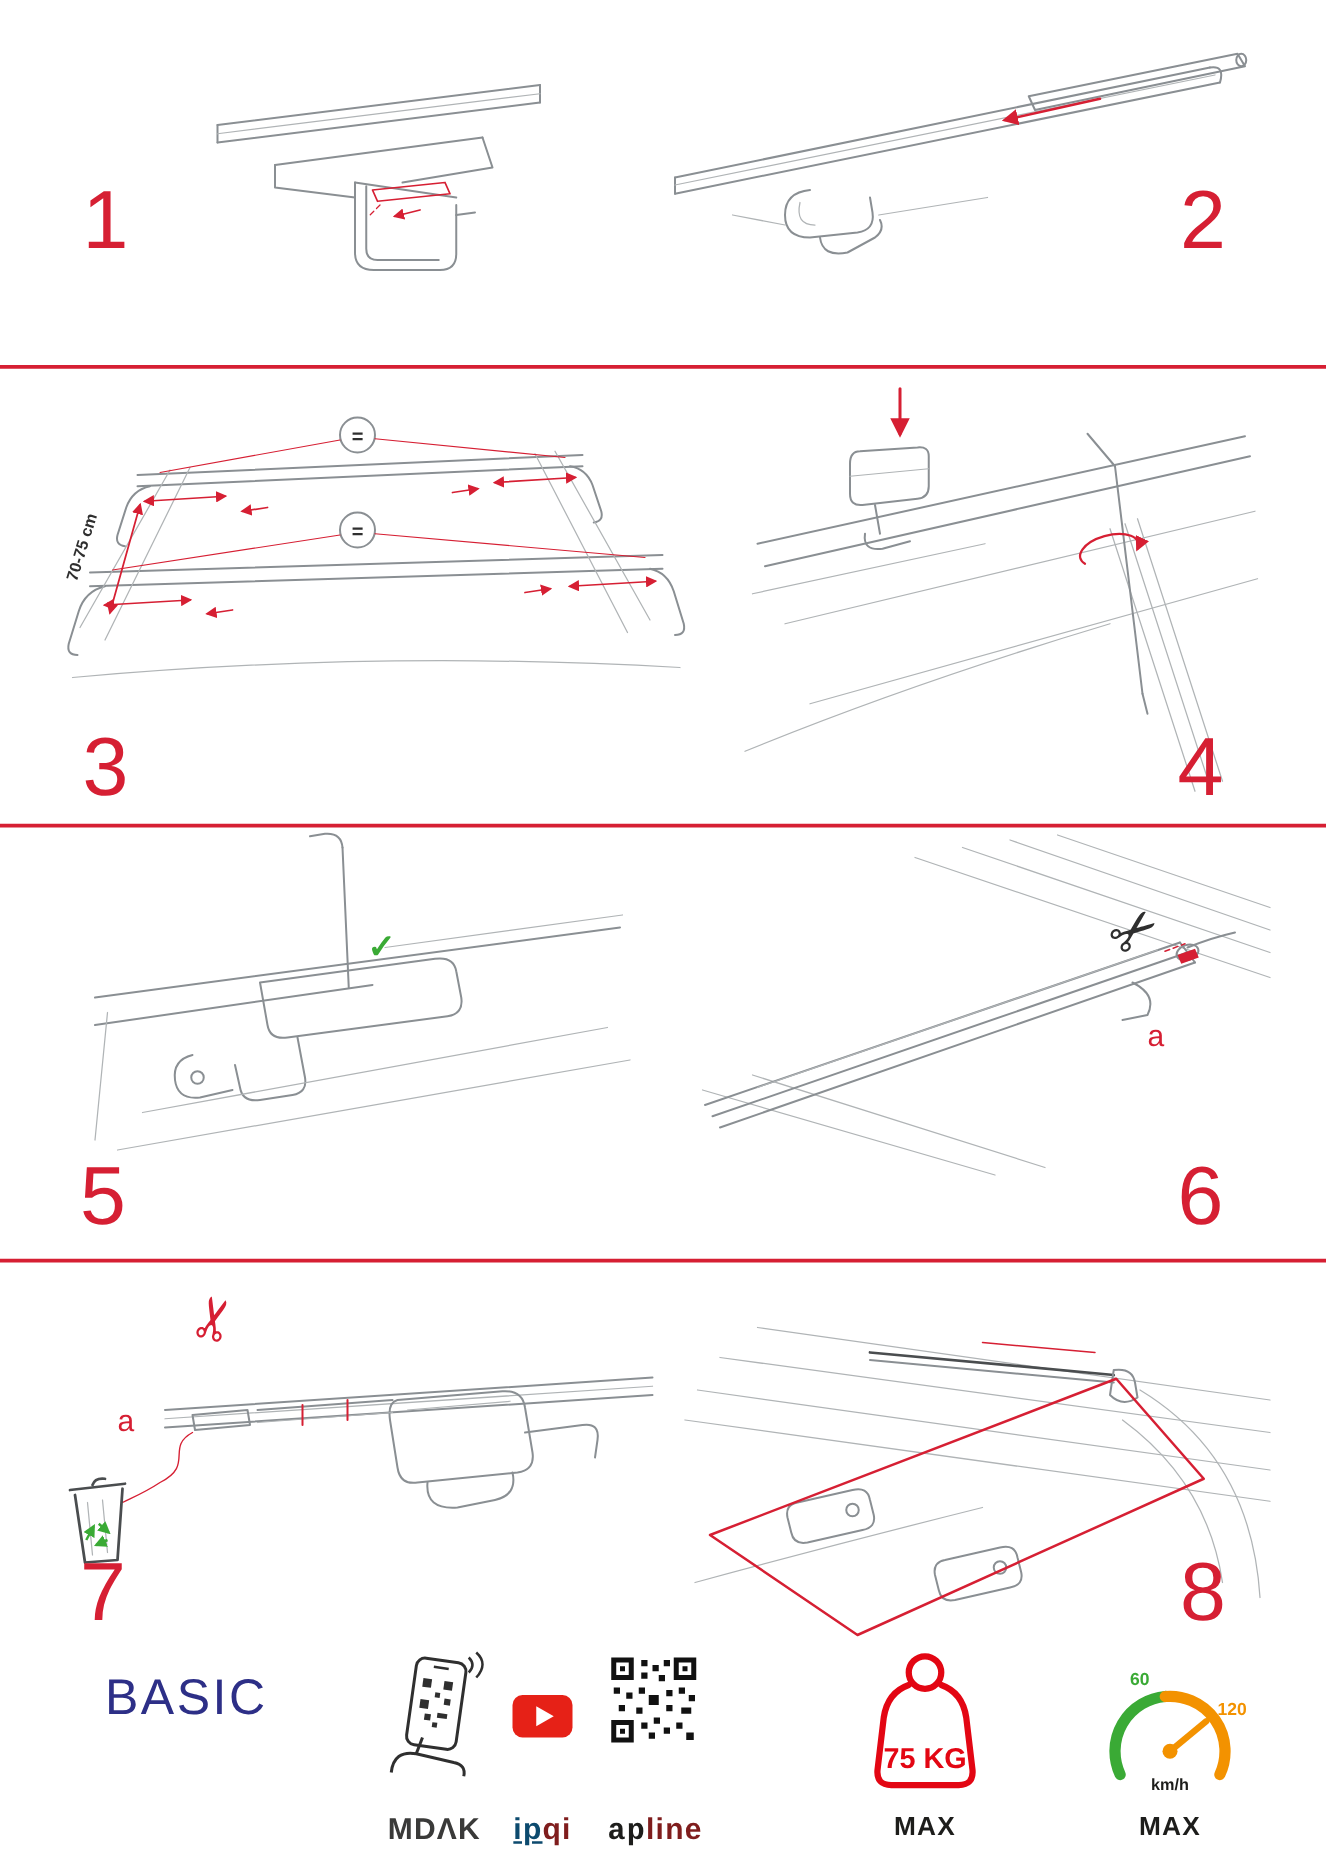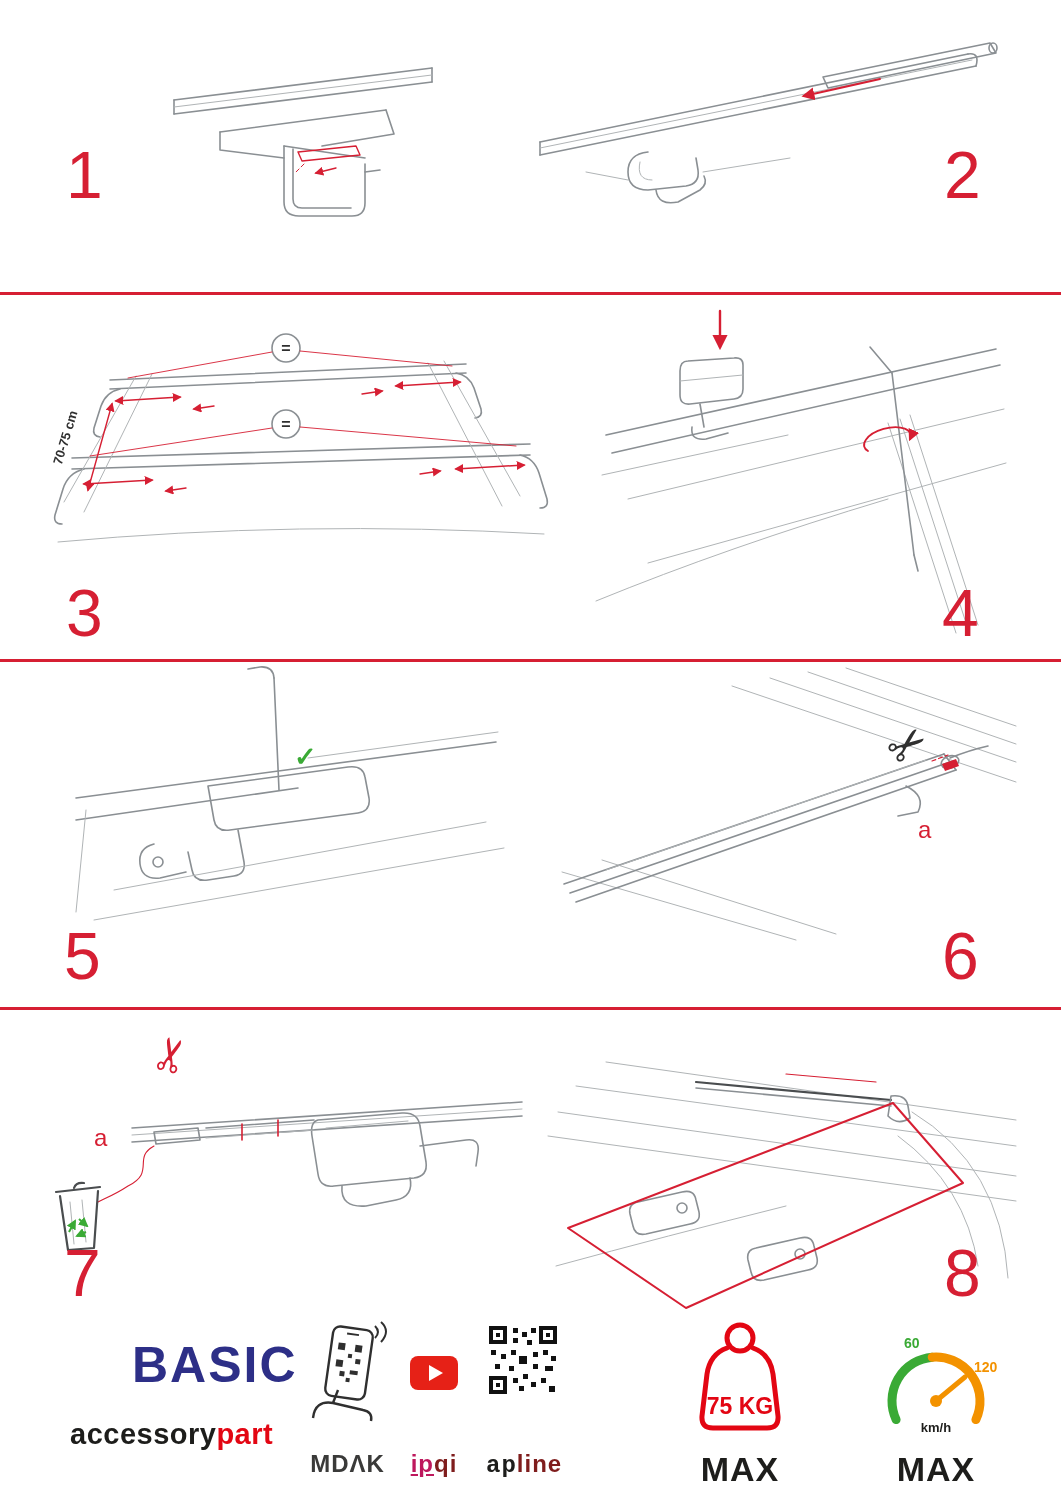--- a/index.html
+++ b/index.html
@@ -10,26 +10,26 @@
   svg.illus { position:absolute; overflow:visible; }
   .sk  { stroke:#8a8f93; stroke-width:1.6; fill:none; stroke-linecap:round; stroke-linejoin:round; }
   .skt { stroke:#b0b4b6; stroke-width:1;   fill:none; stroke-linecap:round; stroke-linejoin:round; }
   .skd { stroke:#4a4d4f; stroke-width:2.2; fill:none; stroke-linecap:round; stroke-linejoin:round; }
   .rd  { stroke:#d61f33; fill:none; stroke-linecap:round; stroke-linejoin:round; }
   .label-a { position:absolute; color:#d61f33; font-size:24px; line-height:1; }
   .check { position:absolute; color:#3aaa35; font-size:27px; font-weight:bold; line-height:1; }
   .scissors { position:absolute; font-size:46px; line-height:1; }
   .dim-label { position:absolute; font-size:13px; font-weight:bold; color:#2f2f2f; transform:rotate(-73deg); transform-origin:0 0; white-space:nowrap; }
   .eq { font-size:16px; font-weight:bold; fill:#2f2f2f; text-anchor:middle; }
-  .brand-title { position:absolute; left:84px; top:1336px; width:150px; font-size:50px; font-weight:bold; letter-spacing:2px; color:#2d2f87;margin-left:48px; }
+  .brand-title { position:absolute; left:84px; top:1336px; width:150px; font-size:40px; font-weight:normal; letter-spacing:2px; color:#2d2f87; }
   .brand-sub { position:absolute; left:70px; top:1418px; font-size:29px; font-weight:bold; letter-spacing:0.5px; }
   .brand-sub .dark { color:#1d1d1b; } .brand-sub .red { color:#e30613; }
   .footer-label { position:absolute; font-size:24px; font-weight:bold; color:#3a3a39; text-align:center; letter-spacing:1px;margin-top:16px; }
-  .footer-label .gray { color:#be185d;text-decoration:underline; } .footer-label .red { color:#7f1d1d; } .footer-label .dark { color:#1d1d1b;font-family:Liberation Mono, monospace; }
-  .max-label { position:absolute; font-size:34px; font-weight:bold; color:#1d1d1b; text-align:center; letter-spacing:1px; }
+  .footer-label .gray { color:#0c4a6e;text-decoration:underline; } .footer-label .red { color:#7f1d1d; } .footer-label .dark { color:#1d1d1b;font-family:Liberation Mono, monospace; }
+  .max-label { position:absolute; font-size:21px; font-weight:bold; color:#1d1d1b; text-align:center; letter-spacing:1px; }
 </style>
 </head>
 <body>
 
 <div class="page">
 
   <svg width="0" height="0" style="position:absolute">
     <defs>
       <marker id="arr-red" viewBox="0 0 10 10" refX="8" refY="5" markerWidth="6.5" markerHeight="6.5" orient="auto-start-reverse">
         <path d="M0 0 L10 5 L0 10 z" fill="#d61f33"></path>
@@ -229,23 +229,20 @@
     <path class="sk" d="M92 186 L136 176 Q148 173 150 184 L153 196 Q155 206 144 208 L100 218 Q89 220 87 210 L84 198 Q82 188 92 186 Z"></path>
     <circle class="sk" cx="136" cy="192" r="5"></circle>
     <path class="sk" d="M210 232 L254 222 Q266 219 268 230 L271 242 Q273 252 262 254 L218 264 Q207 266 205 256 L202 244 Q200 234 210 232 Z"></path>
     <circle class="sk" cx="254" cy="238" r="5"></circle>
 
     <path class="rd" stroke-width="2" d="M22 212 L347 87 L417 167 L140 292 Z"></path>
   </svg>
   <div class="stepnum" style="left:944px;top:1240px">8</div>
 
   <div class="brand-title">BASIC</div>
-  <div class="brand-sub">
-    <span class="dark">accessory</span><span class="red">part</span>
-  </div>
 
   <svg class="illus" style="left:303px;top:1322px" width="90" height="105" viewBox="0 0 90 105">
     <g transform="rotate(8 46 41)">
       <rect x="26" y="6" width="40" height="70" rx="7" fill="#fff" stroke="#2f2f2f" stroke-width="2.4"></rect>
       <path d="M40 12 L52 12" stroke="#2f2f2f" stroke-width="2"></path>
       <g fill="#2f2f2f">
         <rect x="33" y="22" width="7" height="7"></rect>
           <rect x="50" y="22" width="7" height="7"></rect>
         <rect x="33" y="39" width="7" height="7"></rect>
           <rect x="44" y="32" width="4" height="4"></rect>

